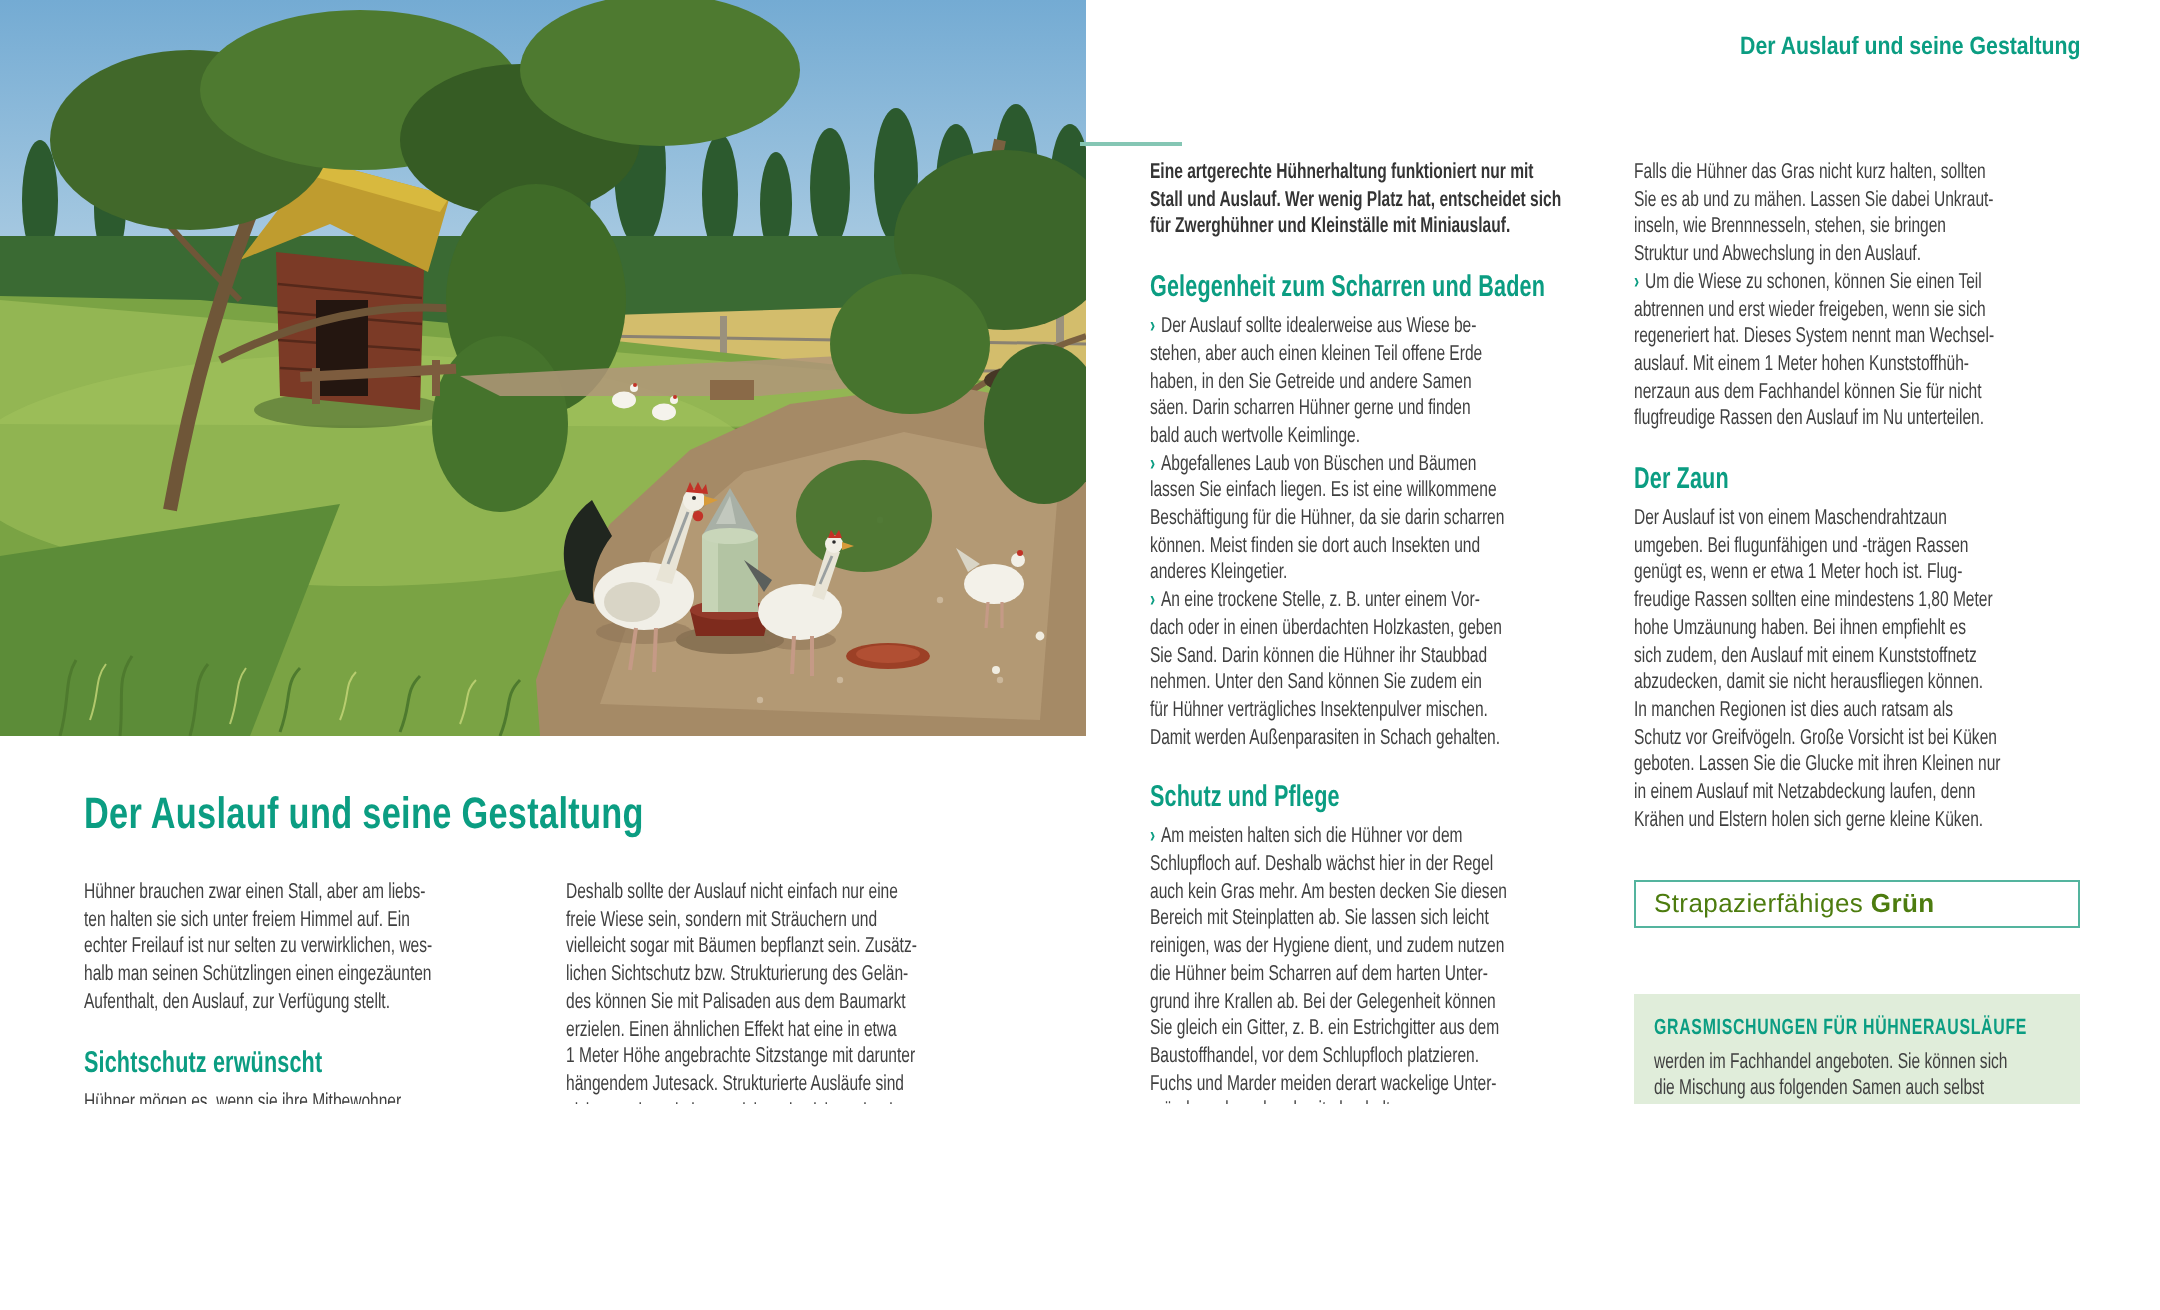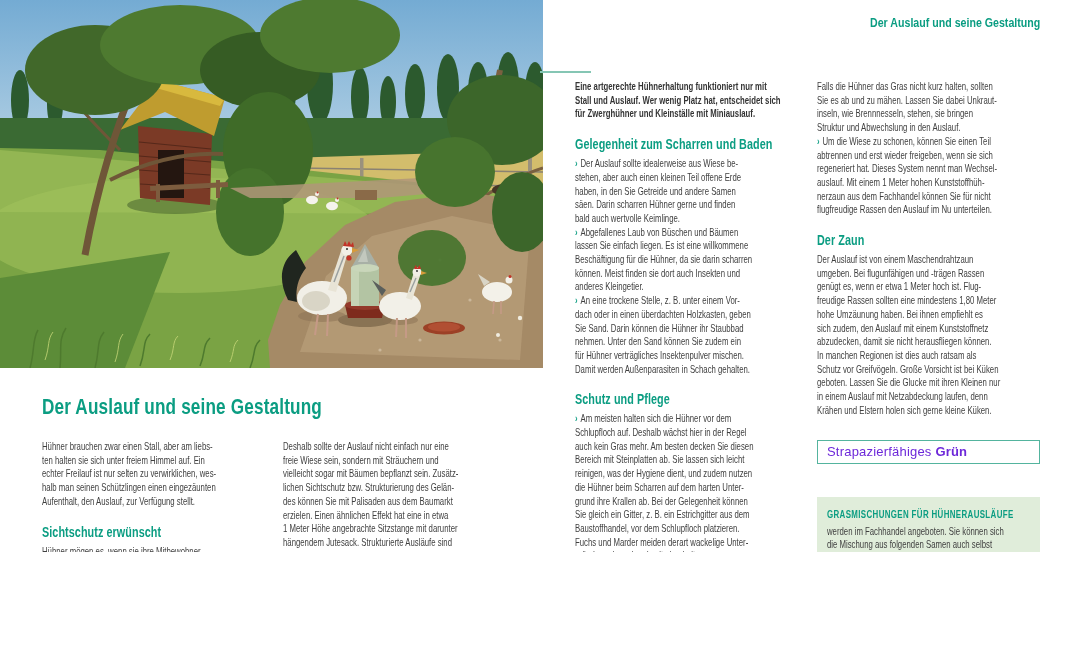--- a/index.html
+++ b/index.html
@@ -31,21 +31,21 @@
   .item{margin:0;}
   .item .bullet{color:#0b9d82; font-weight:bold;}
   .item .bullet:not(:empty){margin-right:4px;}
   .item .t{white-space:pre-line;}
   .page-num{position:absolute; top:614px; font-size:11.5px; color:#6e6e6e;}
   .page-num.left{left:42px;}
   .page-num.right{right:40px; }
   .infobox{position:absolute; left:817px; top:440px; width:223px;}
   .infobox .bar{
     box-sizing:border-box; border:1px solid #54b49e; background:#ffffff;
-    padding:3px 9px 4px 9px; font-size:13px; color:#6d28d9; letter-spacing:0.2px;
+    padding:3px 9px 4px 9px; font-size:13px; color:#4d7c0f; letter-spacing:0.2px;
   }
   .infobox .bar .bold{font-weight:bold;}
   .infobox .body{
     background:#e0edda; border-bottom:3px solid #63b7a3; padding:11px 0 9px 10px;
     min-height:110px; box-sizing:border-box;margin-top:33px;
   }
   .infobox .inner{
     width:278px; transform:scaleX(0.72); transform-origin:0 0;
     font-size:10.8px; line-height:13.5px;
   }

